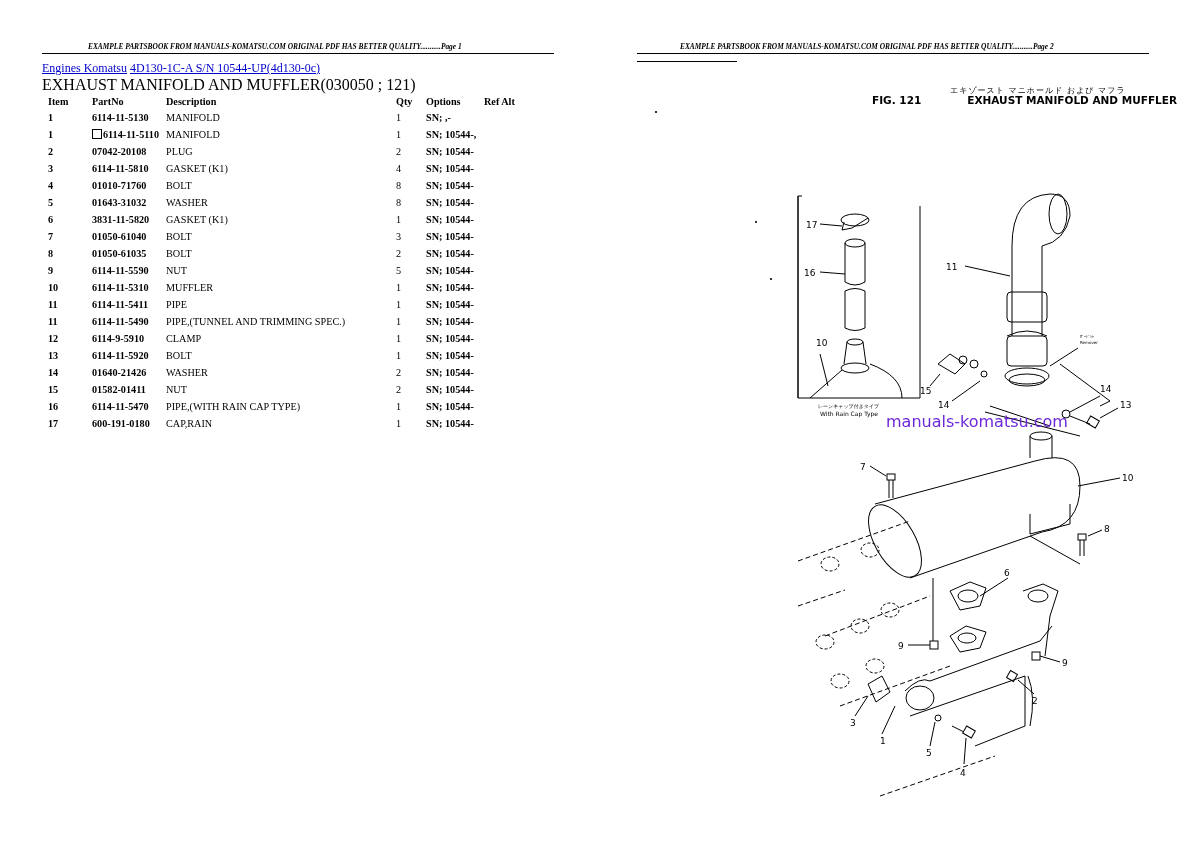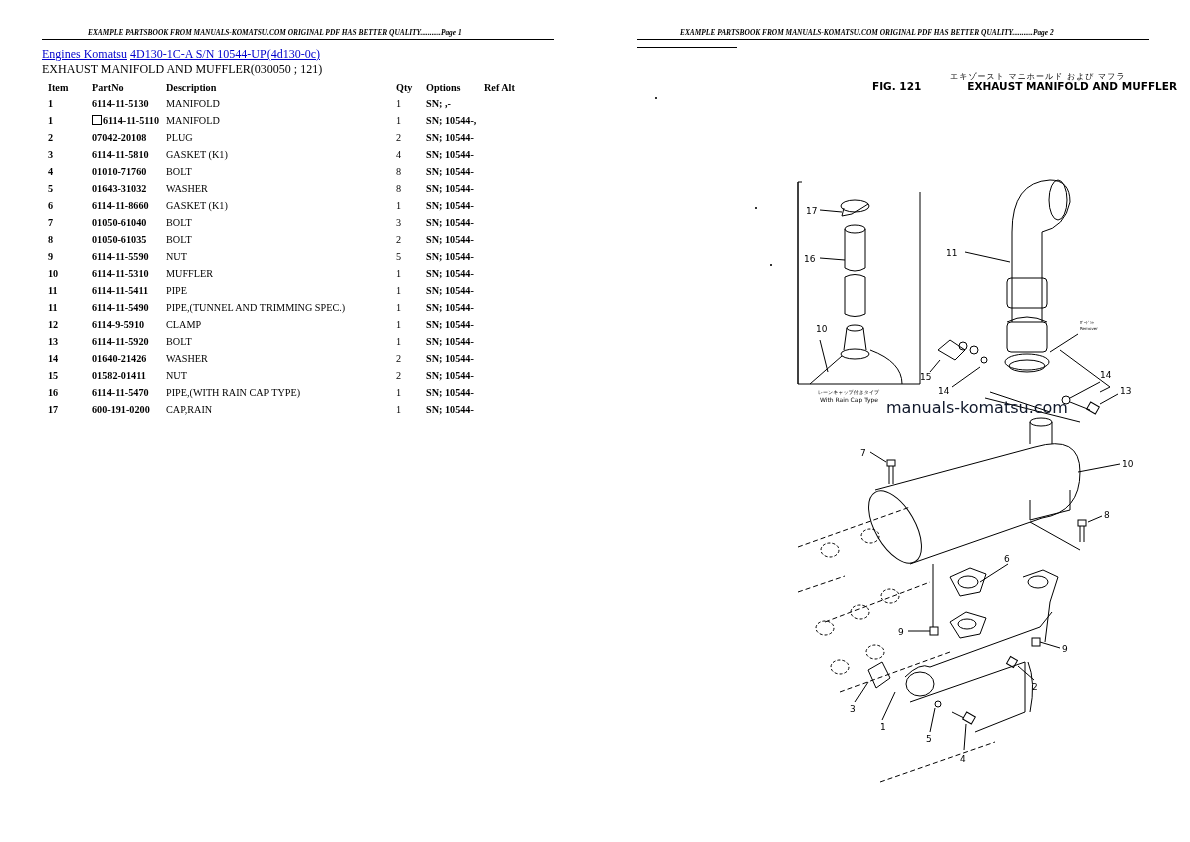--- a/index.html
+++ b/index.html
@@ -1,48 +1,48 @@
 <!DOCTYPE html>
 <html><head>
 <meta charset="utf-8">
 <style>
   html,body{margin:0;padding:0;background:#fff;}
   body{width:1190px;height:842px;position:relative;overflow:hidden;font-family:"DejaVu Serif","Liberation Serif",serif;color:#000;}
-  .page{position:absolute;top:2px;height:637px;}
+  .page{position:absolute;top:16px;height:637px;}
   #page1{left:0;width:595px;}
   #page2{left:595px;width:595px;}
   .hdr{position:absolute;top:26px;font-family:"Liberation Serif",serif;font-weight:bold;font-style:italic;font-size:7.4px;letter-spacing:0px;white-space:nowrap;}
   .hdr-line{position:absolute;top:37px;height:1px;background:#000;}
   #page1 .hdr{left:88px;}
   #page1 .hdr-line{left:42px;width:512px;}
   #page2 .hdr{left:85px;}
   #page2 .hdr-line{left:42px;width:512px;}
   .short-line{position:absolute;left:42px;top:45px;width:100px;height:1px;background:#000;}
   .breadcrumb{position:absolute;left:42px;top:45px;font-size:12px;white-space:nowrap;font-family:"Liberation Serif",serif;}
   .breadcrumb a{color:#0000cc;text-decoration:underline;}
-  .section-title{position:absolute;left:42px;top:60px;font-size:12px;white-space:nowrap;font-family:"Liberation Serif",serif;}
+  .section-title{position:absolute;left:42px;top:60px;font-size:16px;white-space:nowrap;font-family:"Liberation Serif",serif;}
   table.parts{position:absolute;left:42px;top:77px;border-collapse:collapse;font-family:"Liberation Serif",serif;font-size:10.2px;}
   table.parts th{font-weight:bold;text-align:left;padding:0;height:16px;white-space:nowrap;}
   table.parts td{padding:0;height:17px;white-space:nowrap;}
   .c-item{width:44px;padding-left:6px !important;margin-left:32px;}
   .c-part{width:74px;}
   .c-desc{width:210px;}
   .c-qty{width:30px;}
   .c-opt{width:58px;}
   .c-ref{width:50px;}
   th.c-desc{text-align:center;padding-right:20px !important;}
   td.c-part{font-weight:bold;}
   td.c-item{font-weight:bold;}
   td.c-opt{font-weight:bold;}
   .box{display:inline-block;width:8px;height:8px;border:1px solid #000;margin-right:1px;vertical-align:-1px;}
   .fig-jp{position:absolute;left:355px;top:69px;font-family:"DejaVu Sans",sans-serif;font-size:8px;letter-spacing:1px;white-space:nowrap;}
   .fig-title{position:absolute;left:237px;top:78px;font-family:"DejaVu Sans",sans-serif;font-weight:bold;font-size:10.5px;white-space:nowrap;}
   .fig-title span{margin-right:6px;margin-left:40px;}
   .diagram{position:absolute;left:185px;top:170px;width:360px;height:640px;}
-  .watermark{position:absolute;left:886px;top:396px;font-family:"DejaVu Sans",sans-serif;font-size:16px;color:#0f172a;white-space:nowrap;}
+  .watermark{position:absolute;left:886px;top:396px;font-family:"DejaVu Sans",sans-serif;font-size:16px;color:#6d28d9;white-space:nowrap;}
   .dot{position:absolute;width:1.5px;height:1.5px;background:#333;}
 </style>
 </head>
 <body>
 
 <div class="page" id="page1">
   <div class="hdr">EXAMPLE PARTSBOOK FROM MANUALS-KOMATSU.COM ORIGINAL PDF HAS BETTER QUALITY...........Page 1</div>
   <div class="hdr-line"></div>
 
   <div class="breadcrumb">
@@ -106,21 +106,21 @@
         <tr>
           <td class="c-item"><span>5</span></td>
           <td class="c-part"><span>01643-31032</span></td>
           <td class="c-desc"><span>WASHER</span></td>
           <td class="c-qty"><span>8</span></td>
           <td class="c-opt"><span>SN; 10544-</span></td>
           <td class="c-ref"><span></span></td>
         </tr>
         <tr>
           <td class="c-item"><span>6</span></td>
-          <td class="c-part"><span>6114-11-8660</span></td>
+          <td class="c-part"><span>3831-11-5820</span></td>
           <td class="c-desc"><span>GASKET (K1)</span></td>
           <td class="c-qty"><span>1</span></td>
           <td class="c-opt"><span>SN; 10544-</span></td>
           <td class="c-ref"><span></span></td>
         </tr>
         <tr>
           <td class="c-item"><span>7</span></td>
           <td class="c-part"><span>01050-61040</span></td>
           <td class="c-desc"><span>BOLT</span></td>
           <td class="c-qty"><span>3</span></td>
@@ -202,21 +202,21 @@
         <tr>
           <td class="c-item"><span>16</span></td>
           <td class="c-part"><span>6114-11-5470</span></td>
           <td class="c-desc"><span>PIPE,(WITH RAIN CAP TYPE)</span></td>
           <td class="c-qty"><span>1</span></td>
           <td class="c-opt"><span>SN; 10544-</span></td>
           <td class="c-ref"><span></span></td>
         </tr>
         <tr>
           <td class="c-item"><span>17</span></td>
-          <td class="c-part"><span>600-191-0200</span></td>
+          <td class="c-part"><span>600-191-0180</span></td>
           <td class="c-desc"><span>CAP,RAIN</span></td>
           <td class="c-qty"><span>1</span></td>
           <td class="c-opt"><span>SN; 10544-</span></td>
           <td class="c-ref"><span></span></td>
         </tr>
       </tbody>
   </table>
 </div>
 
 <div class="page" id="page2">

